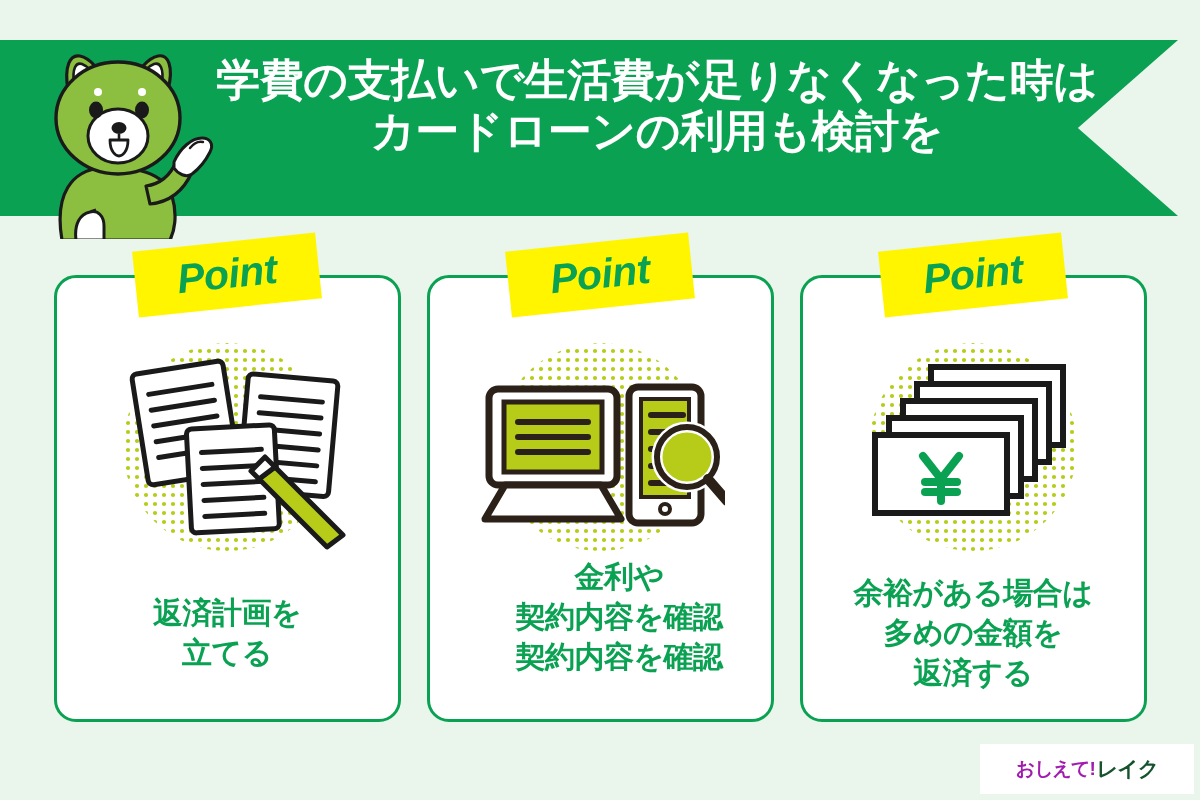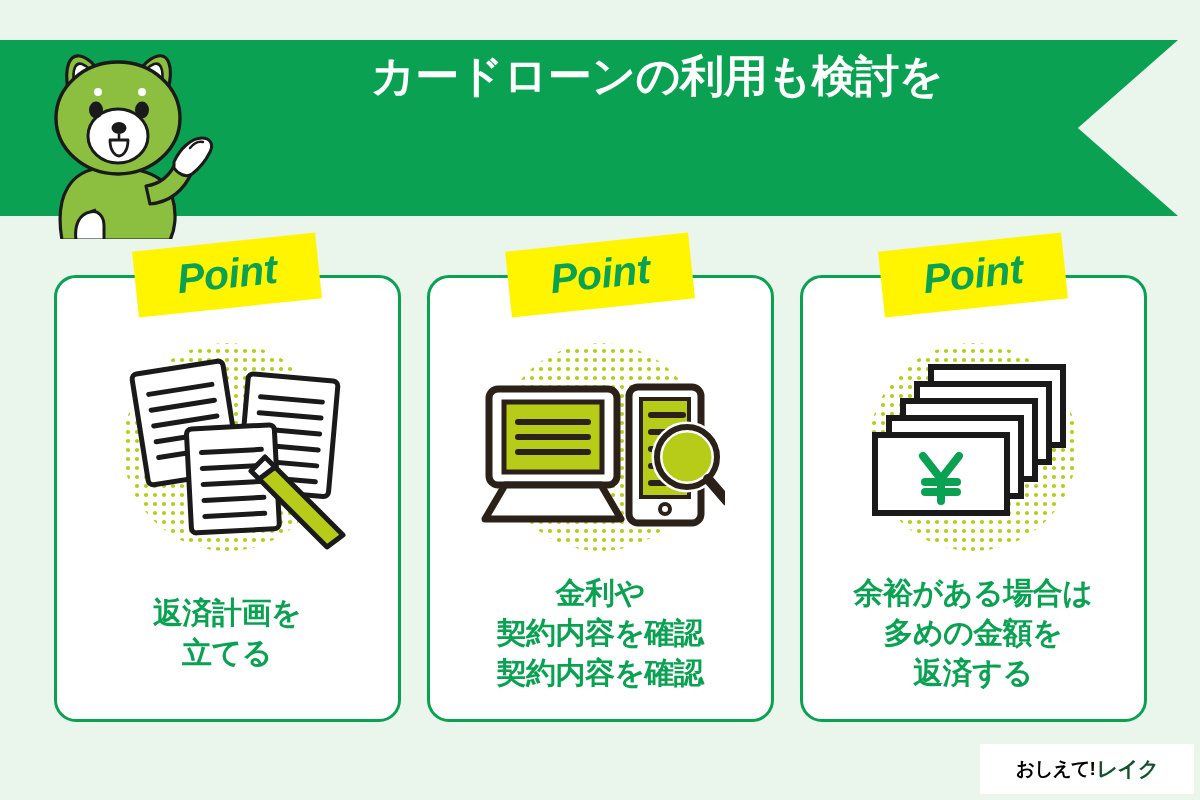--- a/index.html
+++ b/index.html
@@ -117,38 +117,38 @@
     width: 100%;
     text-align: center;
     color: #0aa252;
     font-weight: bold;
     font-size: 30px;
     line-height: 1.33;
     letter-spacing: -0.5px;
   }
   .card-caption span { display: block; }
   .card.c1 .card-caption { bottom: 46px; }
-  .card.c2 .card-caption { bottom: 26px; }
+  .card.c2 .card-caption { bottom: 42px; padding-left: 19px; }
   .card.c3 .card-caption { bottom: 26px; margin-top: 16px; }
 
   
   .logo {
     position: absolute;
     right: 6px;
     bottom: 6px;
     width: 214px;
     height: 50px;
     background: #ffffff;
     display: flex;
     align-items: center;
     justify-content: center;
     gap: 2px;
   }
   .logo-oshiete {
-    color: #000000;
+    color: #a21caf;
     font-weight: bold;
     font-size: 19px;
     letter-spacing: -1px;
   }
   .logo-lake {
     color: #14532d;
     font-weight: bold;
     font-size: 21px;
     letter-spacing: -1px;
   }
@@ -190,20 +190,21 @@
       <circle cx="118" cy="48" r="4" fill="#ffffff"></circle>
 
       <ellipse cx="95" cy="84" rx="7.5" ry="6" fill="#1a1a1a"></ellipse>
 
       <path d="M95 90 L 95 96" stroke="#1a1a1a" stroke-width="2.6"></path>
       <path d="M86 96 L 104 96 C 104 108 98 112 95 112 C 92 112 86 108 86 96 Z" fill="#ffffff" stroke="#1a1a1a" stroke-width="2.8" stroke-linejoin="round"></path>
     </svg>
   </div>
 
   <div class="banner-title">
+    <span class="line1">学費の支払いで生活費が足りなくなった時は</span>
     <span class="line2">カードローンの利用も検討を</span>
   </div>
 
   <div class="cards">
 
     <div class="card c1">
       <div class="badge">
         <span class="badge-label">Point</span>
       </div>
       <div class="icon-wrap">

